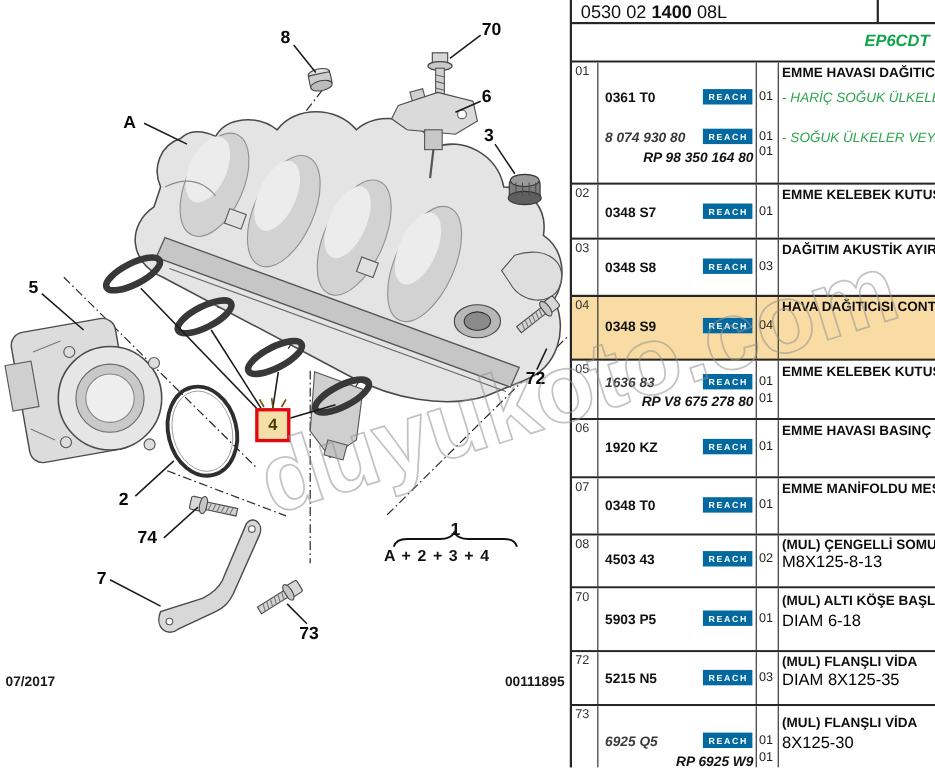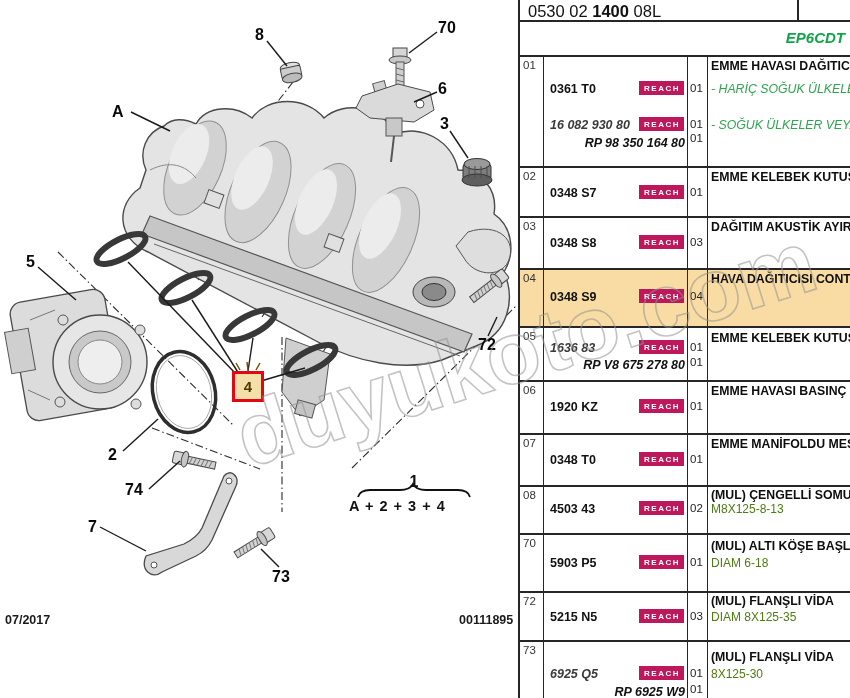--- a/index.html
+++ b/index.html
@@ -36,25 +36,25 @@
        border-bottom:2px solid #262626;box-sizing:border-box;background:#fff;}
   .row.hl{background:#f8dca3;}
   .c-num{border-right:1.5px solid #262626;font-size:11.5px;color:#333;padding:2px 0 0 3px;box-sizing:border-box;}
   .c-part{position:relative;border-right:1.5px solid #262626;box-sizing:border-box;overflow:hidden;}
   .c-qty{position:relative;border-right:1.5px solid #262626;box-sizing:border-box;overflow:hidden;}
   .c-desc{position:relative;overflow:hidden;}
   .pline{position:absolute;left:0;width:100%;height:15px;}
   .ref{position:absolute;left:6px;font-size:12.5px;font-weight:bold;white-space:nowrap;}
   .ref.it{font-style:italic;color:#3a3a3a;}
   .ref-rp{position:absolute;right:2px;font-size:12.5px;font-weight:bold;font-style:italic;white-space:nowrap;}
-  .reach{position:absolute;right:3px;top:-1px;background:#be185d;color:#fff;
+  .reach{position:absolute;right:3px;top:-1px;background:#0369a1;color:#fff;
          font-size:8px;font-weight:bold;letter-spacing:1.5px;padding:2.5px 4px 2px 5px;line-height:9px;}
   .qty{position:absolute;left:2px;font-size:11.5px;color:#222;white-space:nowrap;}
   .d-title{position:absolute;left:3px;font-size:12.3px;font-weight:bold;color:#0d0d0d;white-space:nowrap;}
-  .d-sub{position:absolute;left:3px;font-size:12px;color:#4d7c0f;white-space:nowrap;}
+  .d-sub{position:absolute;left:3px;font-size:15px;color:#000000;white-space:nowrap;}
   .d-note{position:absolute;left:3px;font-size:12.3px;font-style:italic;color:#2ca54d;white-space:nowrap;}
 </style>
 </head>
 <body>
 
 <div class="page">
 
   <svg class="abs" style="left:0;top:0;z-index:1" width="518" height="698" viewBox="0 0 518 698">
 
     <g stroke="#2a2a2a" stroke-width="1.1" stroke-dasharray="8 3 1.5 3" fill="none">
@@ -228,21 +228,21 @@
     <div class="t-engine">EP6CDT</div>
 
     <div class="row" style="height:111px">
       <div class="c-num">01</div>
       <div class="c-part">
         <div class="pline" style="top:25px">
           <span class="ref">0361 T0</span>
           <span class="reach">REACH</span>
         </div>
         <div class="pline" style="top:61px">
-          <span class="ref it">16 082 930 80</span>
+          <span class="ref it">8 074 930 80</span>
           <span class="reach">REACH</span>
         </div>
         <div class="pline" style="top:79px">
           <span class="ref-rp">RP 98 350 164 80</span>
         </div>
       </div>
       <div class="c-qty">
         <div class="qty" style="top:25px">01</div>
         <div class="qty" style="top:61px">01</div>
         <div class="qty" style="top:75px">01</div>

